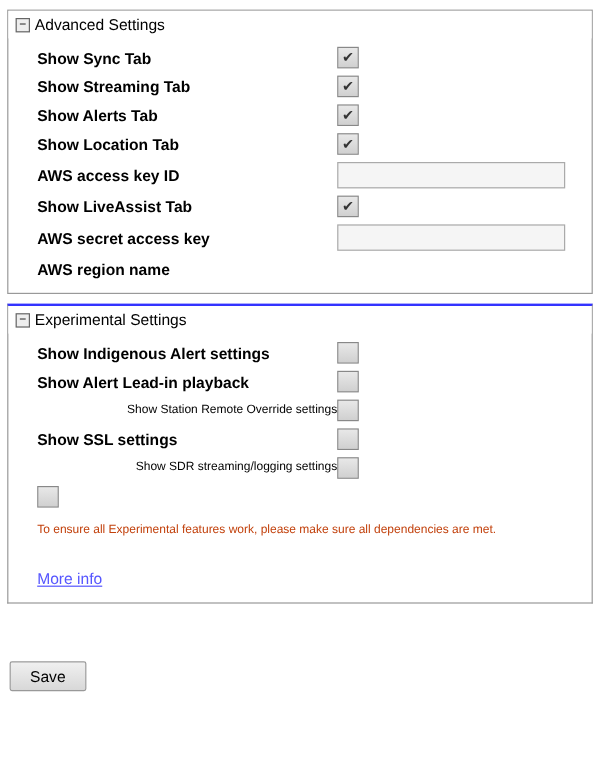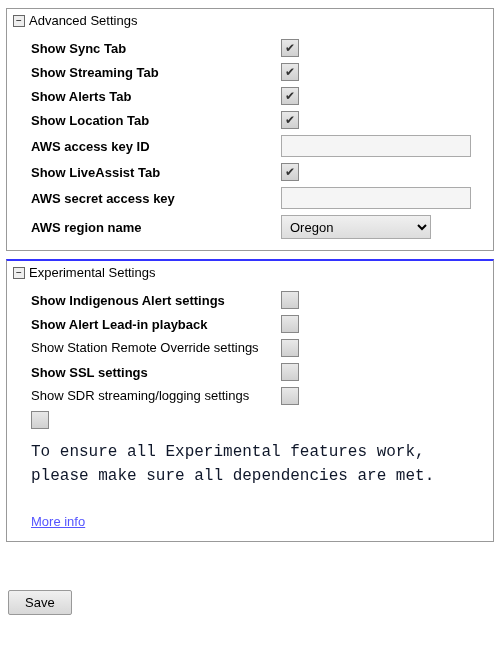--- a/index.html
+++ b/index.html
@@ -114,24 +114,23 @@
       padding: 2px 4px;
       cursor: pointer;
     }
 
     .experimental-section {
       border-top: 2px solid #33f;
     }
 
     .notice-text {
       padding: 8px 24px 4px 24px;
-      font-size: 16px;
+      font-size: 10px;
       line-height: 1.5;
-      color: #0f172a;
-      font-family: Liberation Mono, monospace;
+      color: #c2410c;
     }
 
     .more-info-link {
       display: block;
       padding: 2px 24px 4px 24px;
       color: #55f;
       text-decoration: underline;
       font-size: 13px;
       cursor: pointer;
       margin-top: 20px;
@@ -146,22 +145,23 @@
       font-size: 13px;
       border: 1px solid #999;
       background: linear-gradient(to bottom, #f0f0f0, #d8d8d8);
       cursor: pointer;
       border-radius: 2px;
       margin-top: 32px;
     }
 
     .multiline-label {
       flex: 1;
-      font-size: 13px;
+      font-size: 10px;
       line-height: 1.4;
+      text-align: right;
     }
   </style>
 </head>
 <body>
 
 <div class="section">
   <div class="section-header">
     <span class="collapse-icon">−</span>
     <span>Advanced Settings</span>
   </div>
@@ -211,29 +211,20 @@
 
     <div class="row">
       <span class="row-label">AWS secret access key</span>
       <div class="row-control">
         <input type="text" class="text-input" value="" style="">
       </div>
     </div>
 
     <div class="row">
       <span class="row-label">AWS region name</span>
-      <div class="row-control">
-        <select class="select-input">
-          <option value="oregon" selected="">Oregon</option>
-          <option value="us-east">US East (N. Virginia)</option>
-          <option value="us-west">US West (N. California)</option>
-          <option value="eu-ireland">EU (Ireland)</option>
-          <option value="ap-singapore">Asia Pacific (Singapore)</option>
-        </select>
-      </div>
     </div>
 
   </div>
 </div>
 
 <div class="section experimental-section">
   <div class="section-header">
     <span class="collapse-icon">−</span>
     <span>Experimental Settings</span>
   </div>

